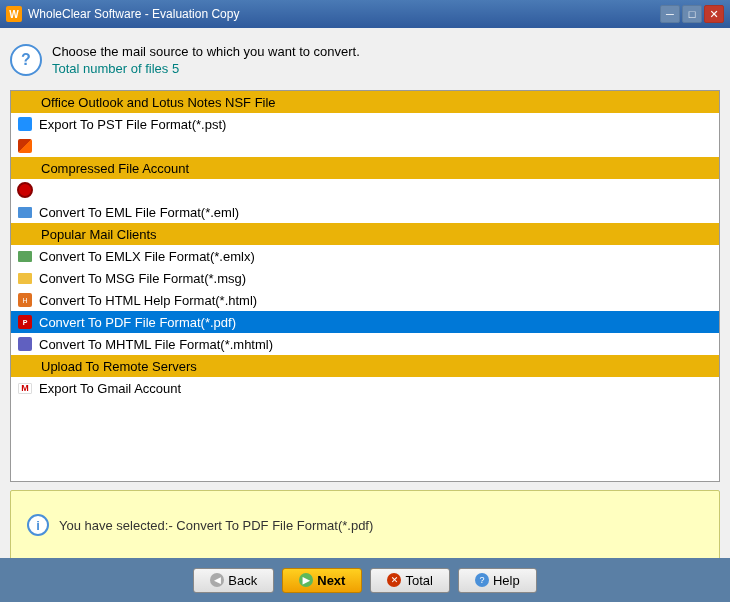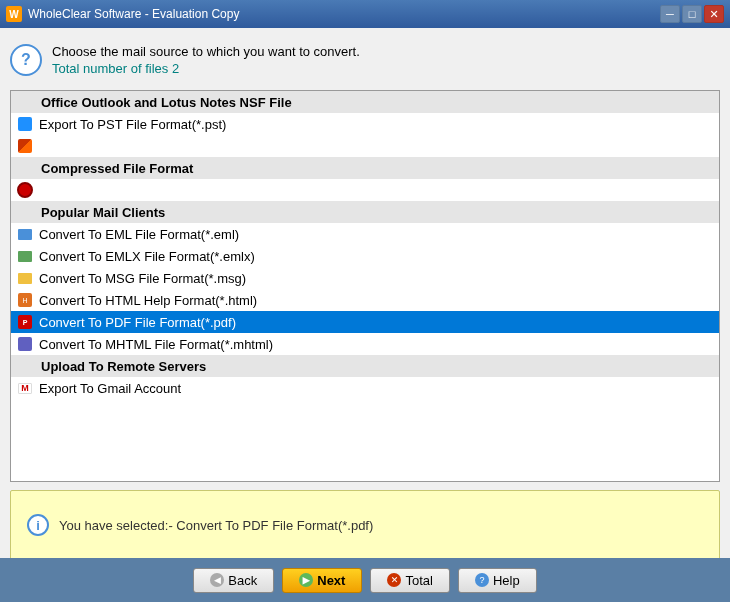--- a/index.html
+++ b/index.html
@@ -119,22 +119,22 @@
       padding: 3px 6px;
       cursor: pointer;
       min-height: 22px;
       gap: 6px;
     }
     .list-item.selected {
       background: #0078d7;
       color: white;
     }
     .list-item.category {
-      background: #e5e5e5;
-      font-weight: bold;
+      background: #eab308;
+      font-weight: normal;
       color: #000;
       cursor: default;
       padding-left: 8px;
     }
     .item-icon {
       width: 16px;
       height: 16px;
       flex-shrink: 0;
       display: flex; align-items: center; justify-content: center;
     }
@@ -312,21 +312,21 @@
     <div class="title-btn">✕</div>
   </div>
 </div>
 
 <div class="window-body">
 
   <div class="header-section">
     <div class="info-icon-circle">?</div>
     <div class="header-text">
       <span class="header-main-text">Choose the mail source to which you want to convert.</span>
-      <span class="header-sub-text">Total number of files 2</span>
+      <span class="header-sub-text">Total number of files 5</span>
     </div>
   </div>
 
   <div class="list-container">
     <div class="list-scroll">
 
       <div class="list-item category">
         <div class="item-icon"></div>
         <span>Office Outlook and Lotus Notes NSF File</span>
       </div>
@@ -339,39 +339,39 @@
       </div>
 
       <div class="list-item">
         <div class="item-icon">
             <div class="icon-nsf"></div>
           </div>
       </div>
 
       <div class="list-item category">
         <div class="item-icon"></div>
-        <span>Compressed File Format</span>
+        <span>Compressed File Account</span>
       </div>
 
       <div class="list-item">
         <div class="item-icon">
             <div class="icon-tgz"></div>
           </div>
+      </div>
+
+      <div class="list-item">
+        <div class="item-icon">
+            <div class="icon-eml"></div>
+          </div>
+        <span>Convert To EML File Format(*.eml)</span>
       </div>
 
       <div class="list-item category">
         <div class="item-icon"></div>
         <span>Popular Mail Clients</span>
-      </div>
-
-      <div class="list-item">
-        <div class="item-icon">
-            <div class="icon-eml"></div>
-          </div>
-        <span>Convert To EML File Format(*.eml)</span>
       </div>
 
       <div class="list-item">
         <div class="item-icon">
             <div class="icon-emlx"></div>
           </div>
         <span>Convert To EMLX File Format(*.emlx)</span>
       </div>
 
       <div class="list-item">

